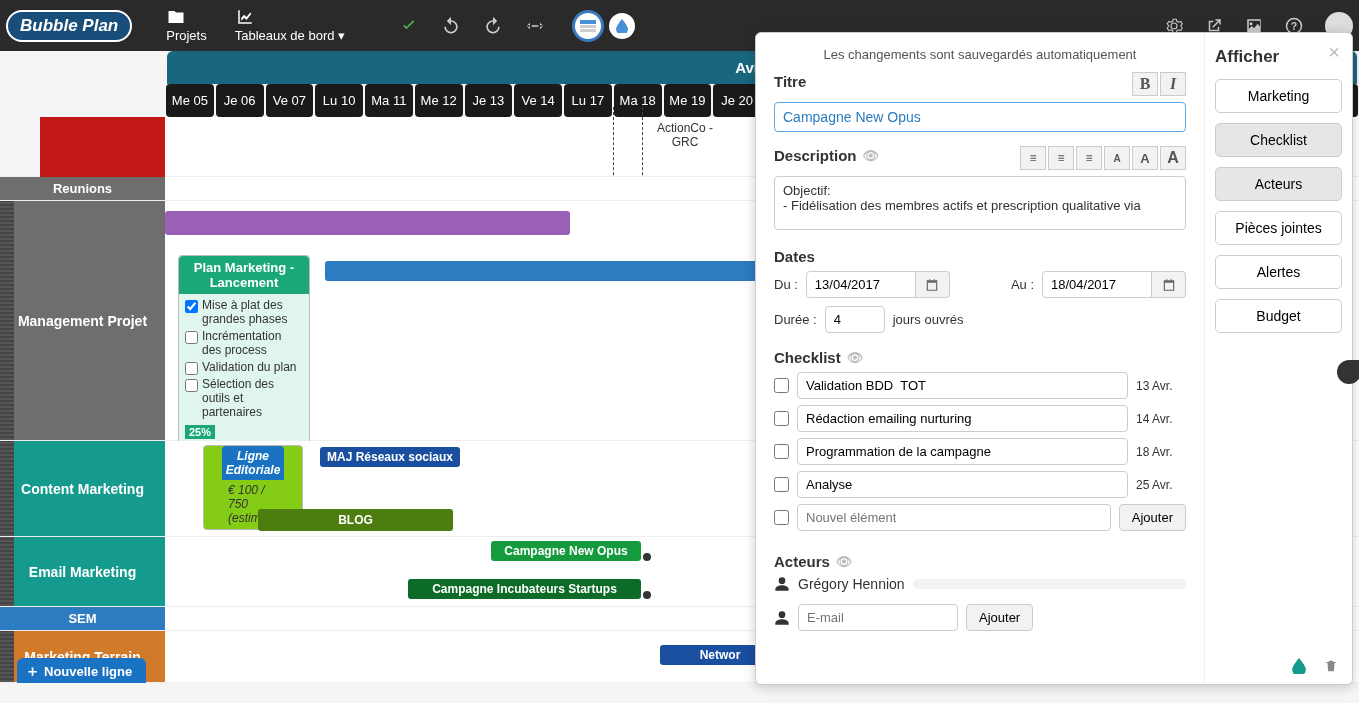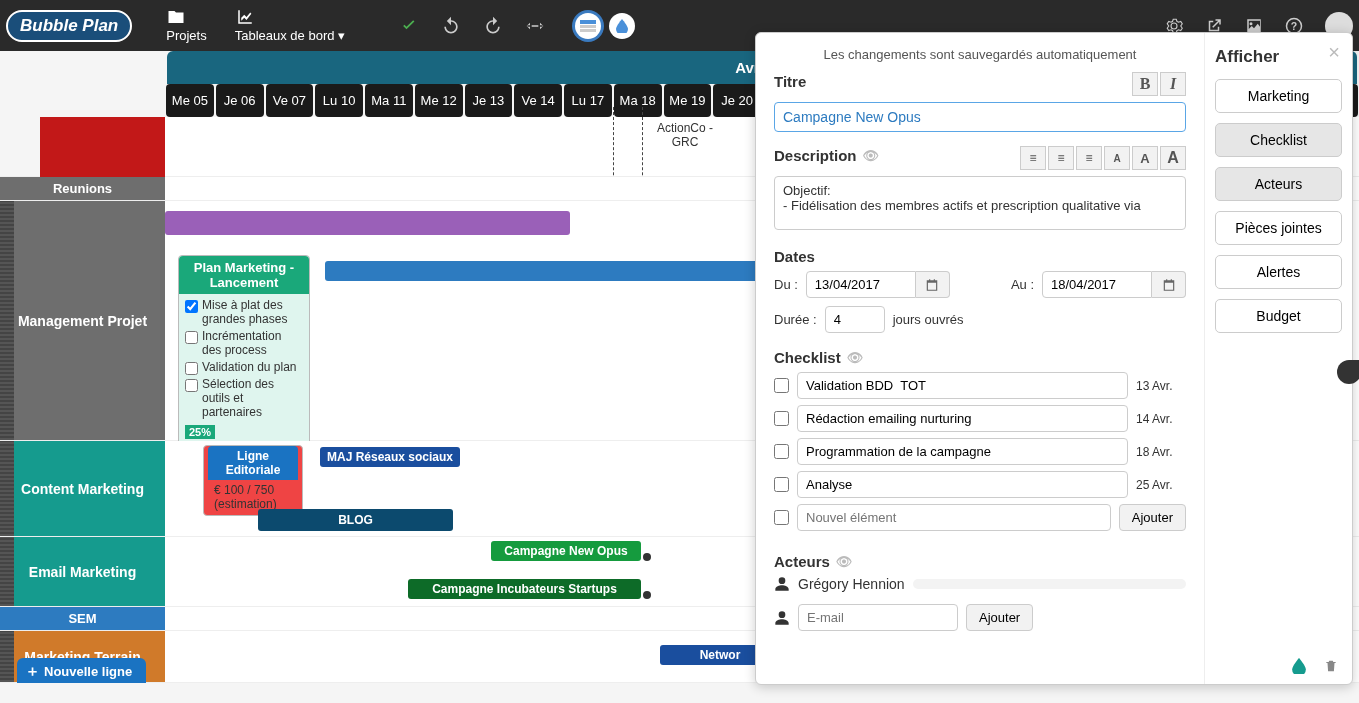--- a/index.html
+++ b/index.html
@@ -48,21 +48,21 @@
 .milestone-text { font-size: 12px; color: #333; text-align: center; position: absolute; }
 
 .task { position: absolute; border-radius: 3px; color: #fff; font-size: 12px; font-weight: bold; display: flex; align-items: center; justify-content: center; padding: 2px 6px; text-align: center; }
 
 .card { position: absolute; background: #dff5ee; border: 1px solid #bbb; border-radius: 4px; padding: 6px; font-size: 12px; color: #333; }
 .card-head { background: #1aa87a; color: #fff; font-weight: bold; text-align: center; padding: 4px 2px; margin: -6px -6px 4px -6px; border-radius: 4px 4px 0 0; font-size: 13px; }
 .chk { display: flex; align-items: flex-start; gap: 4px; margin-bottom: 2px; line-height: 1.2; }
 .chk input { margin-top: 2px; }
 .progress { background: #1aa87a; color: #fff; font-size: 11px; font-weight: bold; padding: 1px 4px; display: inline-block; margin-top: 3px; }
 
-.info-card { position: absolute; background: #ef4444; border: 1px solid #bbb; border-radius: 4px; padding: 4px 10px; font-size: 12px; color: #333; }
+.info-card { position: absolute; background: #84cc16; border: 1px solid #bbb; border-radius: 4px; padding: 4px 24px; font-size: 12px; color: #333; font-style: italic; }
 .info-head { background: #1a73c2; color: #fff; font-weight: bold; text-align: center; padding: 3px; margin: -4px -6px 3px -6px; border-radius: 4px 4px 0 0; font-size: 12px; }
 
 .new-line-btn { position: absolute; left: 17px; bottom: 0; background: #1a73c2; color: #fff; padding: 4px 14px 2px 8px; border-radius: 6px 6px 0 0; font-size: 13px; font-weight: bold; display: flex; align-items: center; gap: 4px; cursor: pointer; }
 
 
 .panel { position: absolute; top: 32px; right: 6px; width: 598px; bottom: 18px; background: #fff; border: 1px solid #ccc; border-radius: 6px; box-shadow: 0 2px 12px rgba(0,0,0,0.2); display: flex; overflow: hidden; }
 .panel-main { flex: 1; padding: 14px 18px; overflow-y: auto; }
 .panel-side { width: 148px; border-left: 1px solid #eee; padding: 14px 10px; position: relative; }
 .panel-close { position: absolute; top: 8px; right: 12px; color: #bbb; font-size: 20px; cursor: pointer; }
 .panel-autosave { text-align: center; color: #555; font-size: 13px; margin-bottom: 10px; font-weight: 500; }
@@ -261,21 +261,21 @@
 
   <div class="row" style="height:96px;">
     <div class="handle"></div>
     <div class="row-label lbl-teal">Content Marketing</div>
     <div class="row-content">
       <div class="info-card" style="left:38px; top:4px; width:100px;">
         <div class="info-head">Ligne Editoriale</div>
         <div style="font-size:12px;">€   100 / 750 (estimation)</div>
       </div>
       <div class="task" style="left:155px; top:6px; width:140px; height:20px; background:#1a4e9e;">MAJ Réseaux sociaux</div>
-      <div class="task" style="left:93px; top:68px; width:195px; height:22px; background:#0c4a6e;">BLOG</div>
+      <div class="task" style="left:93px; top:68px; width:195px; height:22px; background:#4d7c0f;">BLOG</div>
     </div>
   </div>
 
   <div class="row" style="height:70px;">
     <div class="handle"></div>
     <div class="row-label lbl-teal">Email Marketing</div>
     <div class="row-content">
       <div class="task" style="left:326px; top:4px; width:150px; height:20px; background:#159b3e;">Campagne New Opus</div>
       <div class="dep-dot" style="left:478px; top:16px;"></div>
       <div class="task" style="left:243px; top:42px; width:233px; height:20px; background:#0d6b28;">Campagne Incubateurs Startups</div>

